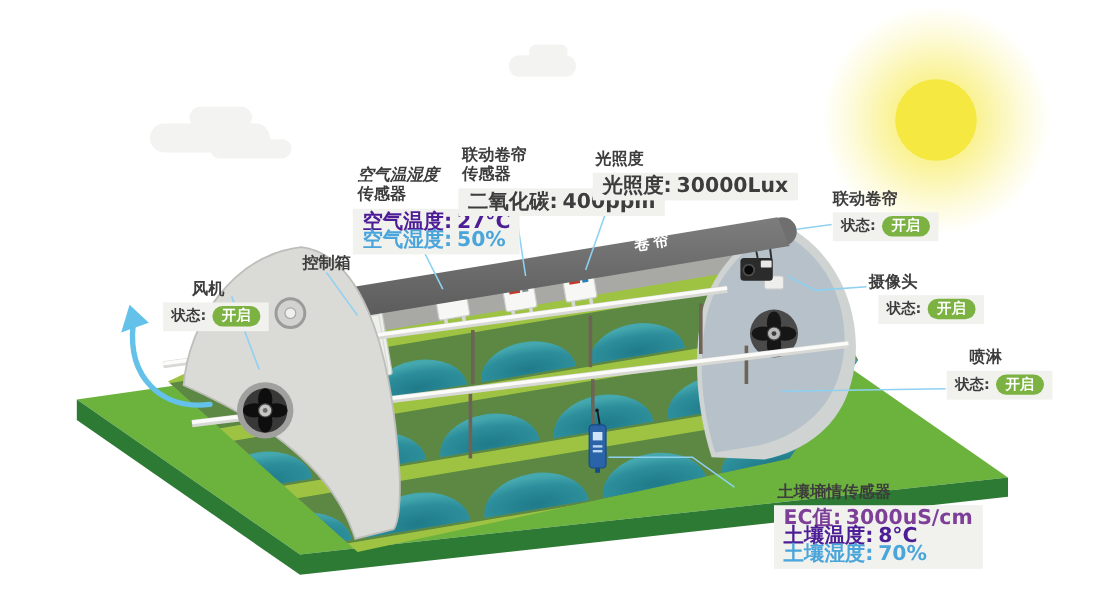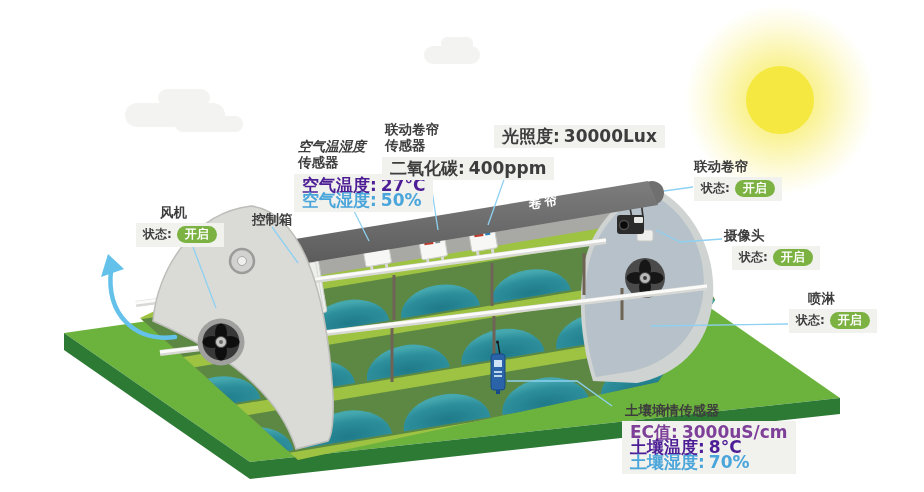--- a/index.html
+++ b/index.html
@@ -220,21 +220,21 @@
     <line x1="431" y1="184" x2="438" y2="230"></line>
     <line x1="506" y1="174" x2="488" y2="225"></line>
     <line x1="664" y1="191" x2="693" y2="187"></line>
     <path d="M 656,230 L 680,242 L 722,239"></path>
     <line x1="651" y1="326" x2="788" y2="324"></line>
     <path d="M 507,381 L 577,381 L 612,406"></path>
   </g>
 </svg>
 
 <div class="lbl" style="left:136px;top:204px;">
-  <div class="h" style="margin-left:24px;">风机</div>
+  <div class="h" style="margin-left:24px;margin-top:29px;">风机</div>
   <div class="srow">
     <span>状态:</span>
     <span class="badge">开启</span>
   </div>
 </div>
 
 <div class="lbl" style="left:252px;top:211px;">
   <div class="h">控制箱</div>
 </div>
 
@@ -259,20 +259,21 @@
     <span style="display:block;">传感器</span>
   </div>
   <div class="vbox">
     <span class="pair c-dk" style="display:block;">
       <span>二氧化碳:</span><span>400ppm</span>
     </span>
   </div>
 </div>
 
 <div class="lbl" style="left:494px;top:125px;">
+  <div class="h" style="margin-left:2px;">光照度</div>
   <div class="vbox">
     <span class="pair c-dk" style="display:block;">
       <span>光照度:</span><span>30000Lux</span>
     </span>
   </div>
 </div>
 
 <div class="lbl" style="left:694px;top:158px;">
   <div class="h">联动卷帘</div>
   <div class="srow">
@@ -290,21 +291,21 @@
 </div>
 
 <div class="lbl" style="left:786px;top:290px;">
   <div class="h" style="margin-left:2px;padding-left:20px;">喷淋</div>
   <div class="srow" style="margin-left:3px;">
     <span>状态:</span>
     <span class="badge">开启</span>
   </div>
 </div>
 
-<div class="lbl" style="left:622px;top:402px;">
+<div class="lbl" style="left:645px;top:402px;">
   <div class="h" style="margin-left:3px;">土壤墒情传感器</div>
   <div class="vbox">
     <span class="pair c-pu" style="display:block;">
       <span>EC值:</span><span>3000uS/cm</span>
     </span>
     <span class="pair c-or" style="display:block;">
       <span>土壤温度:</span><span>8°C</span>
     </span>
     <span class="pair c-bl" style="display:block;">
       <span>土壤湿度:</span><span>70%</span>

